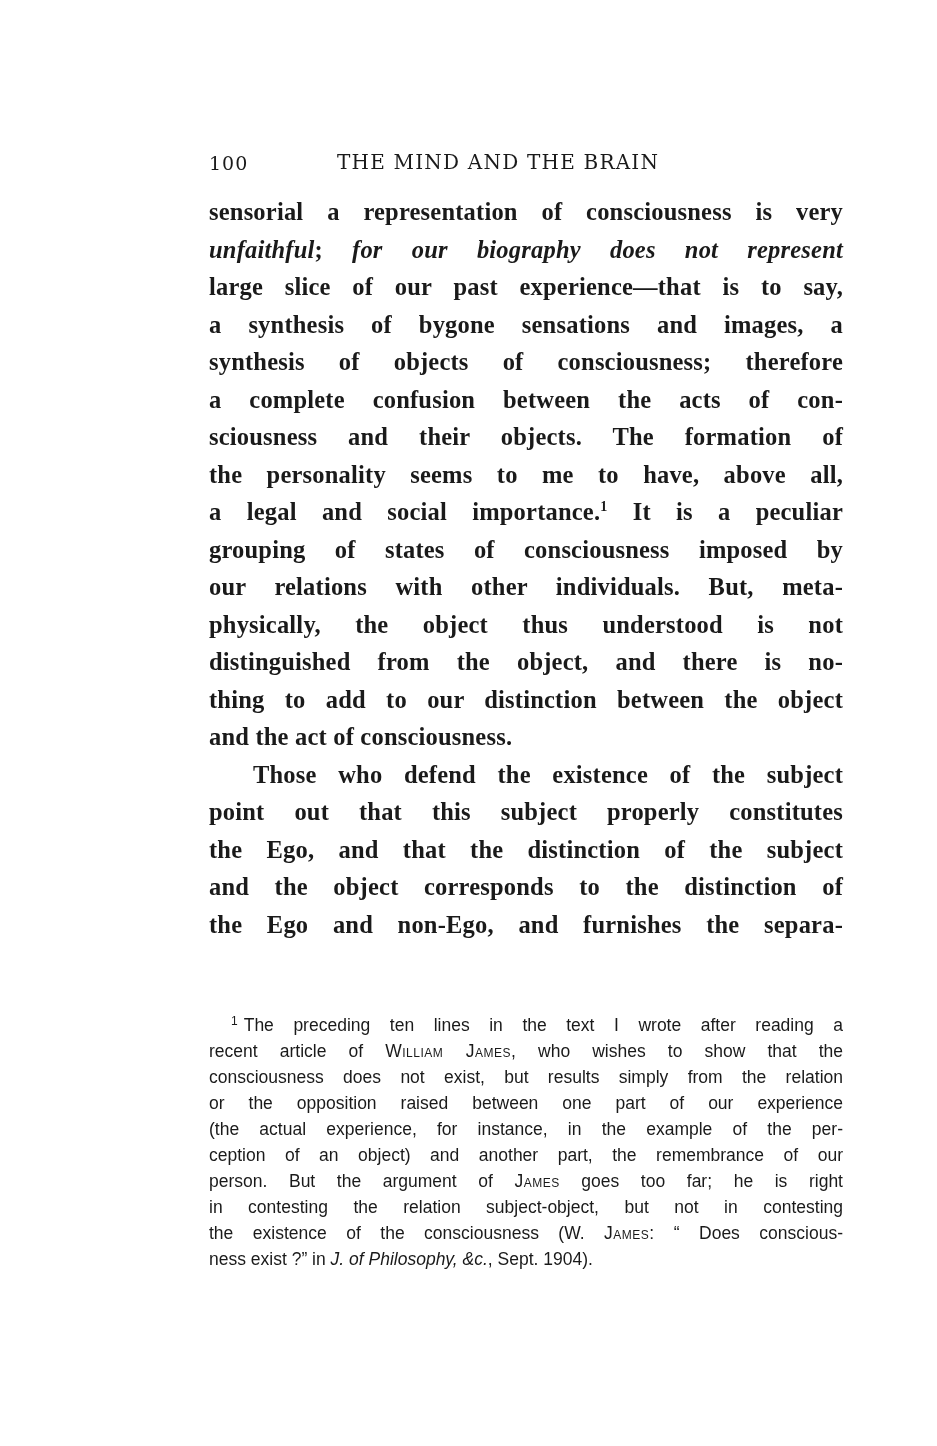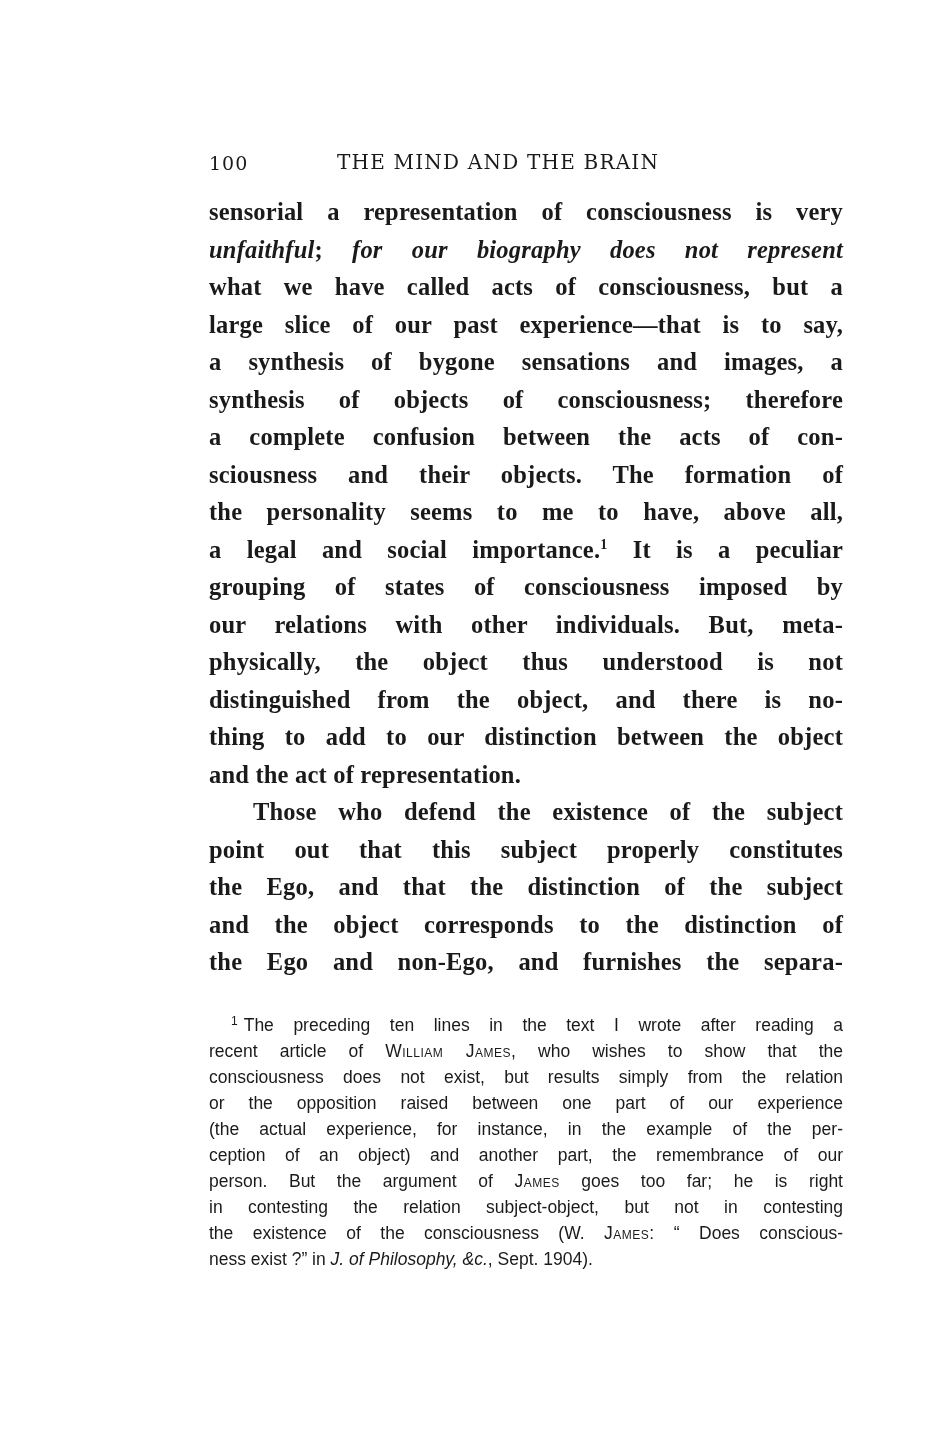--- a/index.html
+++ b/index.html
@@ -109,34 +109,33 @@
 <div class="page">
 
   <div class="running-head">
     <span class="page-number">100</span>
     <span class="running-title">THE MIND AND THE BRAIN</span>
   </div>
 
   <div class="body-text">
     <span class="line">sensorial a representation of consciousness is very</span>
     <span class="line"><span class="italic">unfaithful</span><span>; </span><span class="italic">for our biography does not represent</span></span>
-    <span class="line">what we have called acts of consciousness, but a</span>
     <span class="line">large slice of our past experience—that is to say,</span>
     <span class="line">a synthesis of bygone sensations and images, a</span>
     <span class="line">synthesis of objects of consciousness; therefore</span>
     <span class="line">a complete confusion between the acts of con-</span>
     <span class="line">sciousness and their objects.  The formation of</span>
     <span class="line">the personality seems to me to have, above all,</span>
     <span class="line"><span>a legal and social importance.</span><sup class="fn-ref">1</sup><span>  It is a peculiar</span></span>
     <span class="line">grouping of states of consciousness imposed by</span>
     <span class="line">our relations with other individuals.  But, meta-</span>
     <span class="line">physically, the object thus understood is not</span>
     <span class="line">distinguished from the object, and there is no-</span>
     <span class="line">thing to add to our distinction between the object</span>
-    <span class="line last">and the act of representation.</span>
+    <span class="line last">and the act of consciousness.</span>
     <span class="line indent">Those who defend the existence of the subject</span>
     <span class="line">point out that this subject properly constitutes</span>
     <span class="line">the Ego, and that the distinction of the subject</span>
     <span class="line">and the object corresponds to the distinction of</span>
     <span class="line">the Ego and non-Ego, and furnishes the separa-</span>
   </div>
 
   <div class="footnotes">
     <span class="fn-line indent"><sup class="fn-mark">1</sup><span>The preceding ten lines in the text I wrote after reading a</span></span>
     <span class="fn-line"><span>recent article of </span><span class="sc">William James</span><span>, who wishes to show that the</span></span>

